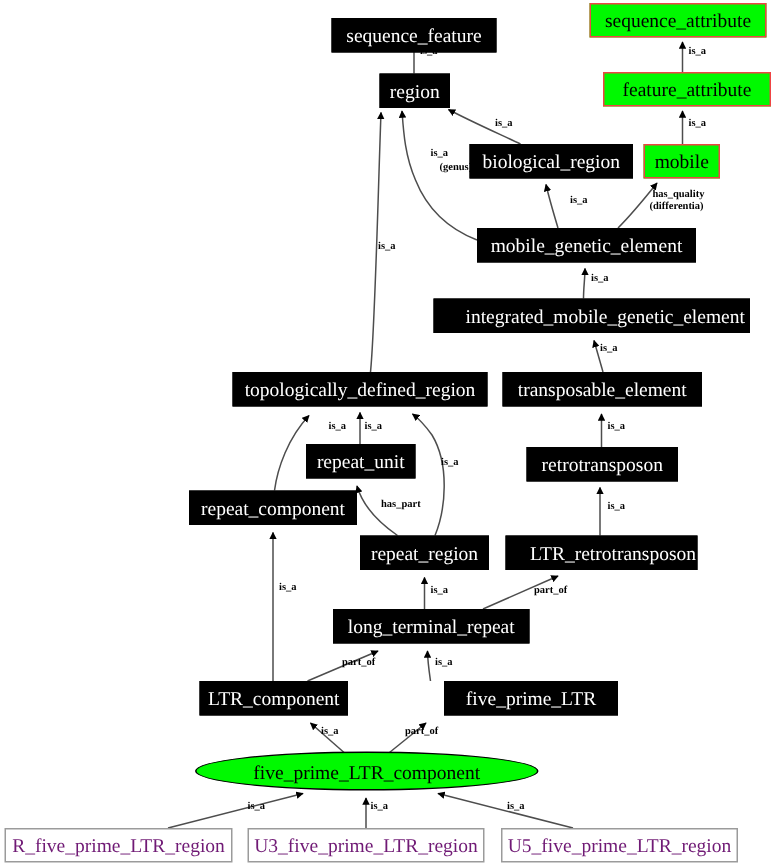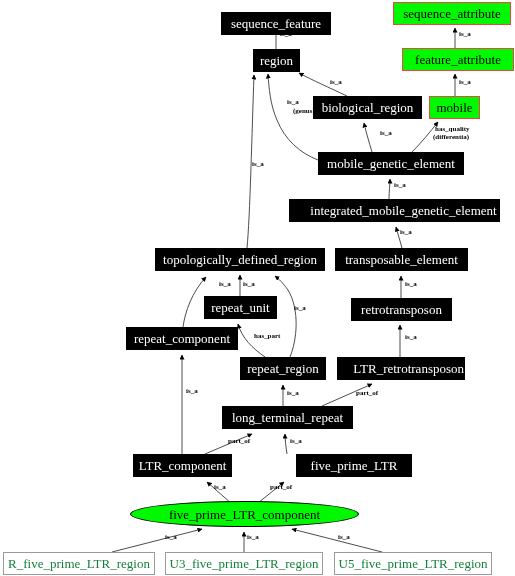--- a/index.html
+++ b/index.html
@@ -45,21 +45,21 @@
     color: #ffffff;
     border: 1px solid #000000;
   }
   .node-green {
     background: #00f900;
     color: #000000;
     border: 1px solid #ef4444;
   }
   .node-white {
     background: #ffffff;
-    color: #15803d;
+    color: #701a75;
     border: 1px solid #9b9b9b;
   }
   .node-ellipse {
     background: #00f900;
     color: #000000;
     border: 1px solid #000000;
     border-radius: 50%;
   }
   .edge-label {
     position: absolute;

